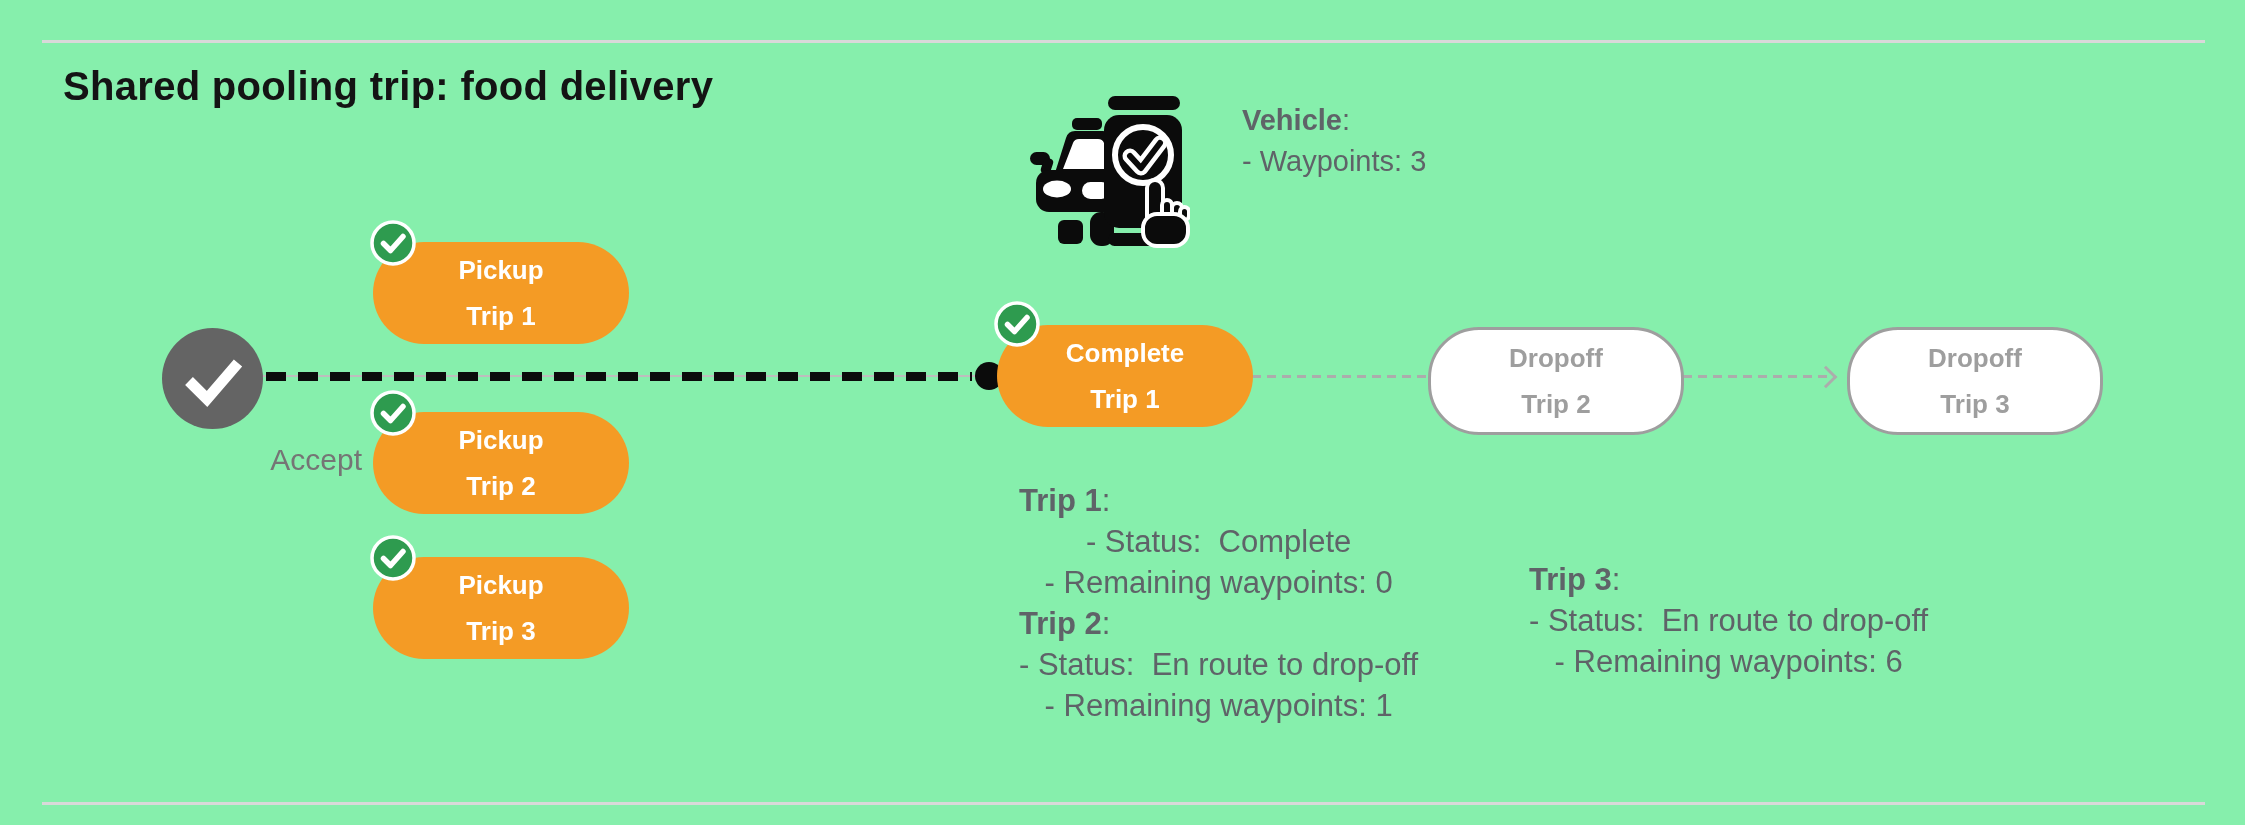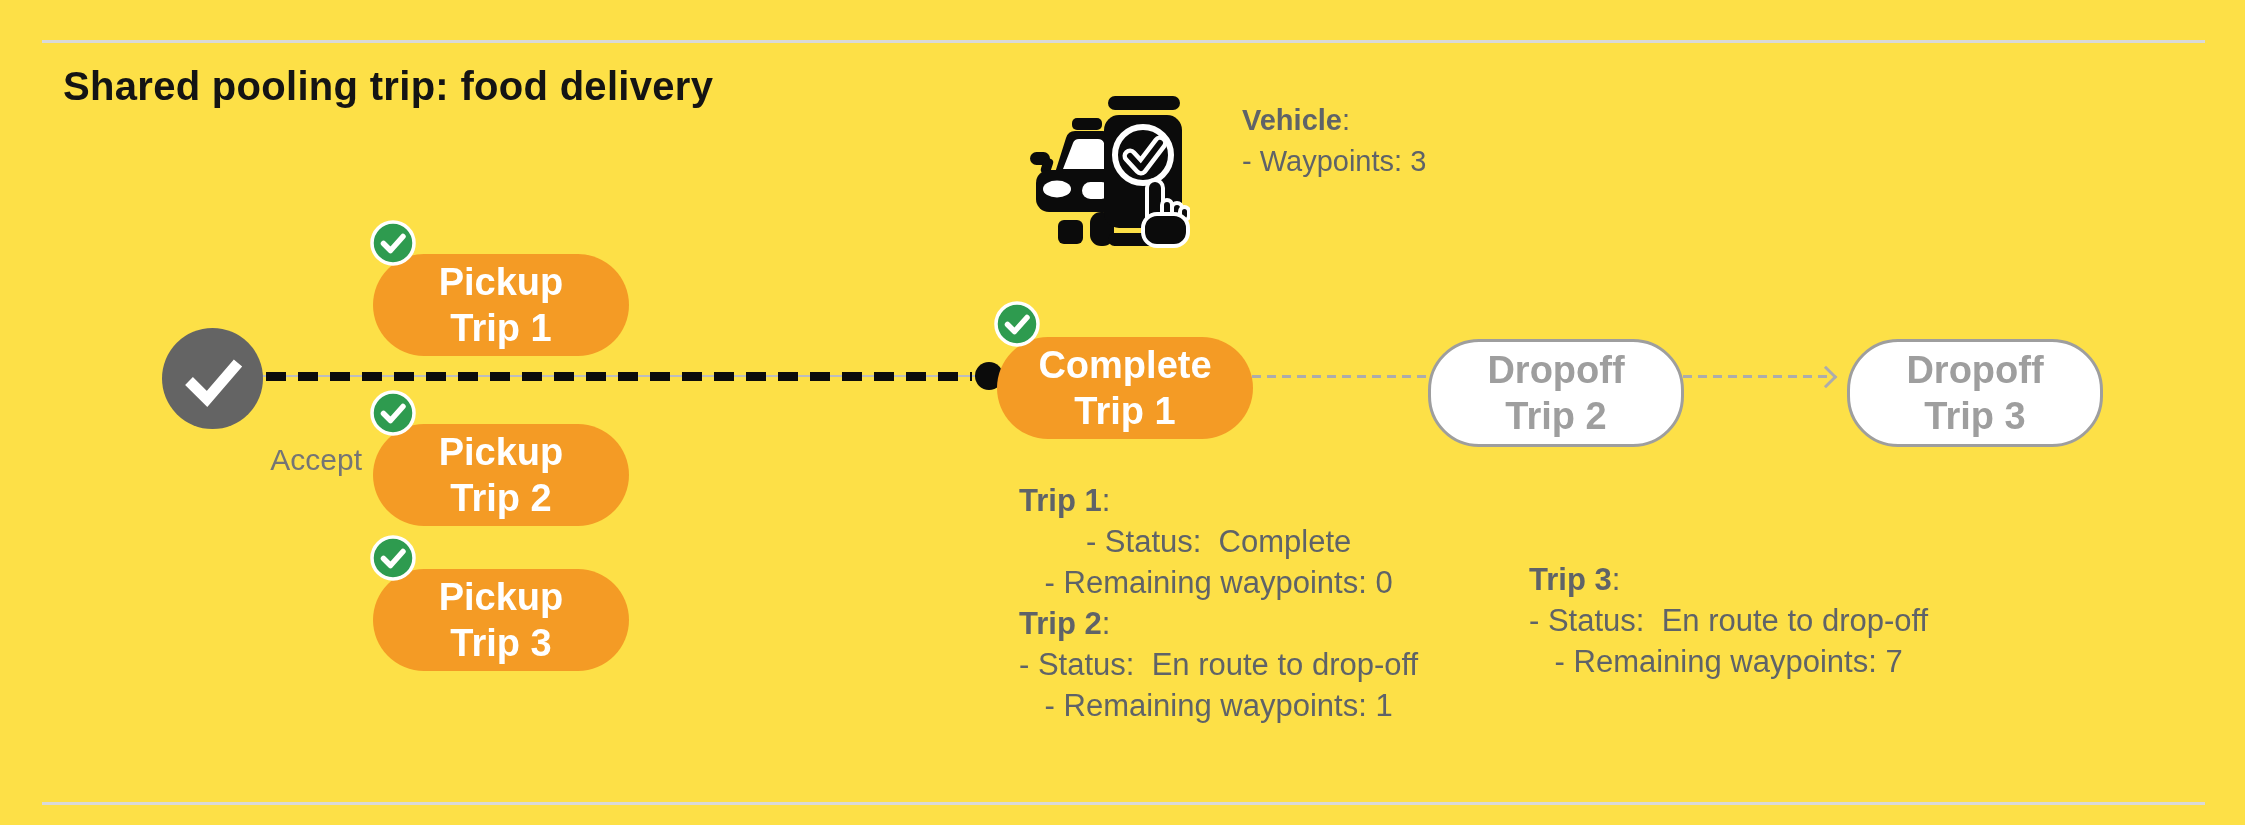--- a/index.html
+++ b/index.html
@@ -7,35 +7,35 @@
     --badge-green:#2E9B4F;
     --accept-gray:#646464;
     --muted-text:#5F6368;
     --label-gray:#757575;
     --outline-gray:#9E9E9E;
     --divider:#D9D9D9;
     --black:#0B0B0B;
   }
   html,body{margin:0;padding:0;background:#fff;}
   .canvas{
-    position:relative;width:2245px;height:825px;background:#fde047;overflow:hidden;
+    position:relative;width:2245px;height:825px;background:#86efac;overflow:hidden;
     font-family:"Liberation Sans", sans-serif;
   }
   .hr{position:absolute;left:42px;width:2163px;height:3px;background:var(--divider);}
   .hr.top{top:40px;}
   .hr.bottom{top:802px;}
   .title{
     position:absolute;left:63px;top:64px;font-size:40px;font-weight:700;color:#141414;
     letter-spacing:.3px;white-space:nowrap;
   }
   
   .pill{
     position:absolute;width:256px;height:102px;border-radius:51px;box-sizing:border-box;
     display:flex;flex-direction:column;align-items:center;justify-content:center;
-    font-size:38px;font-weight:700;line-height:46px;text-align:center;white-space:nowrap;margin-top:12px;
+    font-size:26px;font-weight:700;line-height:46px;text-align:center;white-space:nowrap;
   }
   .pill.orange{background:var(--accent-orange);color:#fff;}
   .pill.outline{background:#fff;border:3px solid var(--outline-gray);color:var(--outline-gray);height:108px;}
   .badge{position:absolute;width:46px;height:46px;}
   
   .line-thin{position:absolute;left:260px;top:375px;width:718px;height:2px;background:#BDBDBD;}
   .line-dash{
     position:absolute;left:266px;top:372px;width:706px;height:9px;
     background:repeating-linear-gradient(90deg,var(--black) 0 20px,transparent 20px 32px);
   }
@@ -187,16 +187,16 @@
     <div class="status-line">- Status:  Complete</div>
     <div class="status-line">- Remaining waypoints: 0</div>
     <div class="status-heading"><span>Trip 2</span><span class="colon">:</span></div>
     <div class="status-line">- Status:  En route to drop-off</div>
     <div class="status-line">- Remaining waypoints: 1</div>
   </div>
 
   <div class="status-block right">
     <div class="status-heading"><span>Trip 3</span><span class="colon">:</span></div>
     <div class="status-line">- Status:  En route to drop-off</div>
-    <div class="status-line">- Remaining waypoints: 7</div>
+    <div class="status-line">- Remaining waypoints: 6</div>
   </div>
 
 </div>
 
 </body></html>

